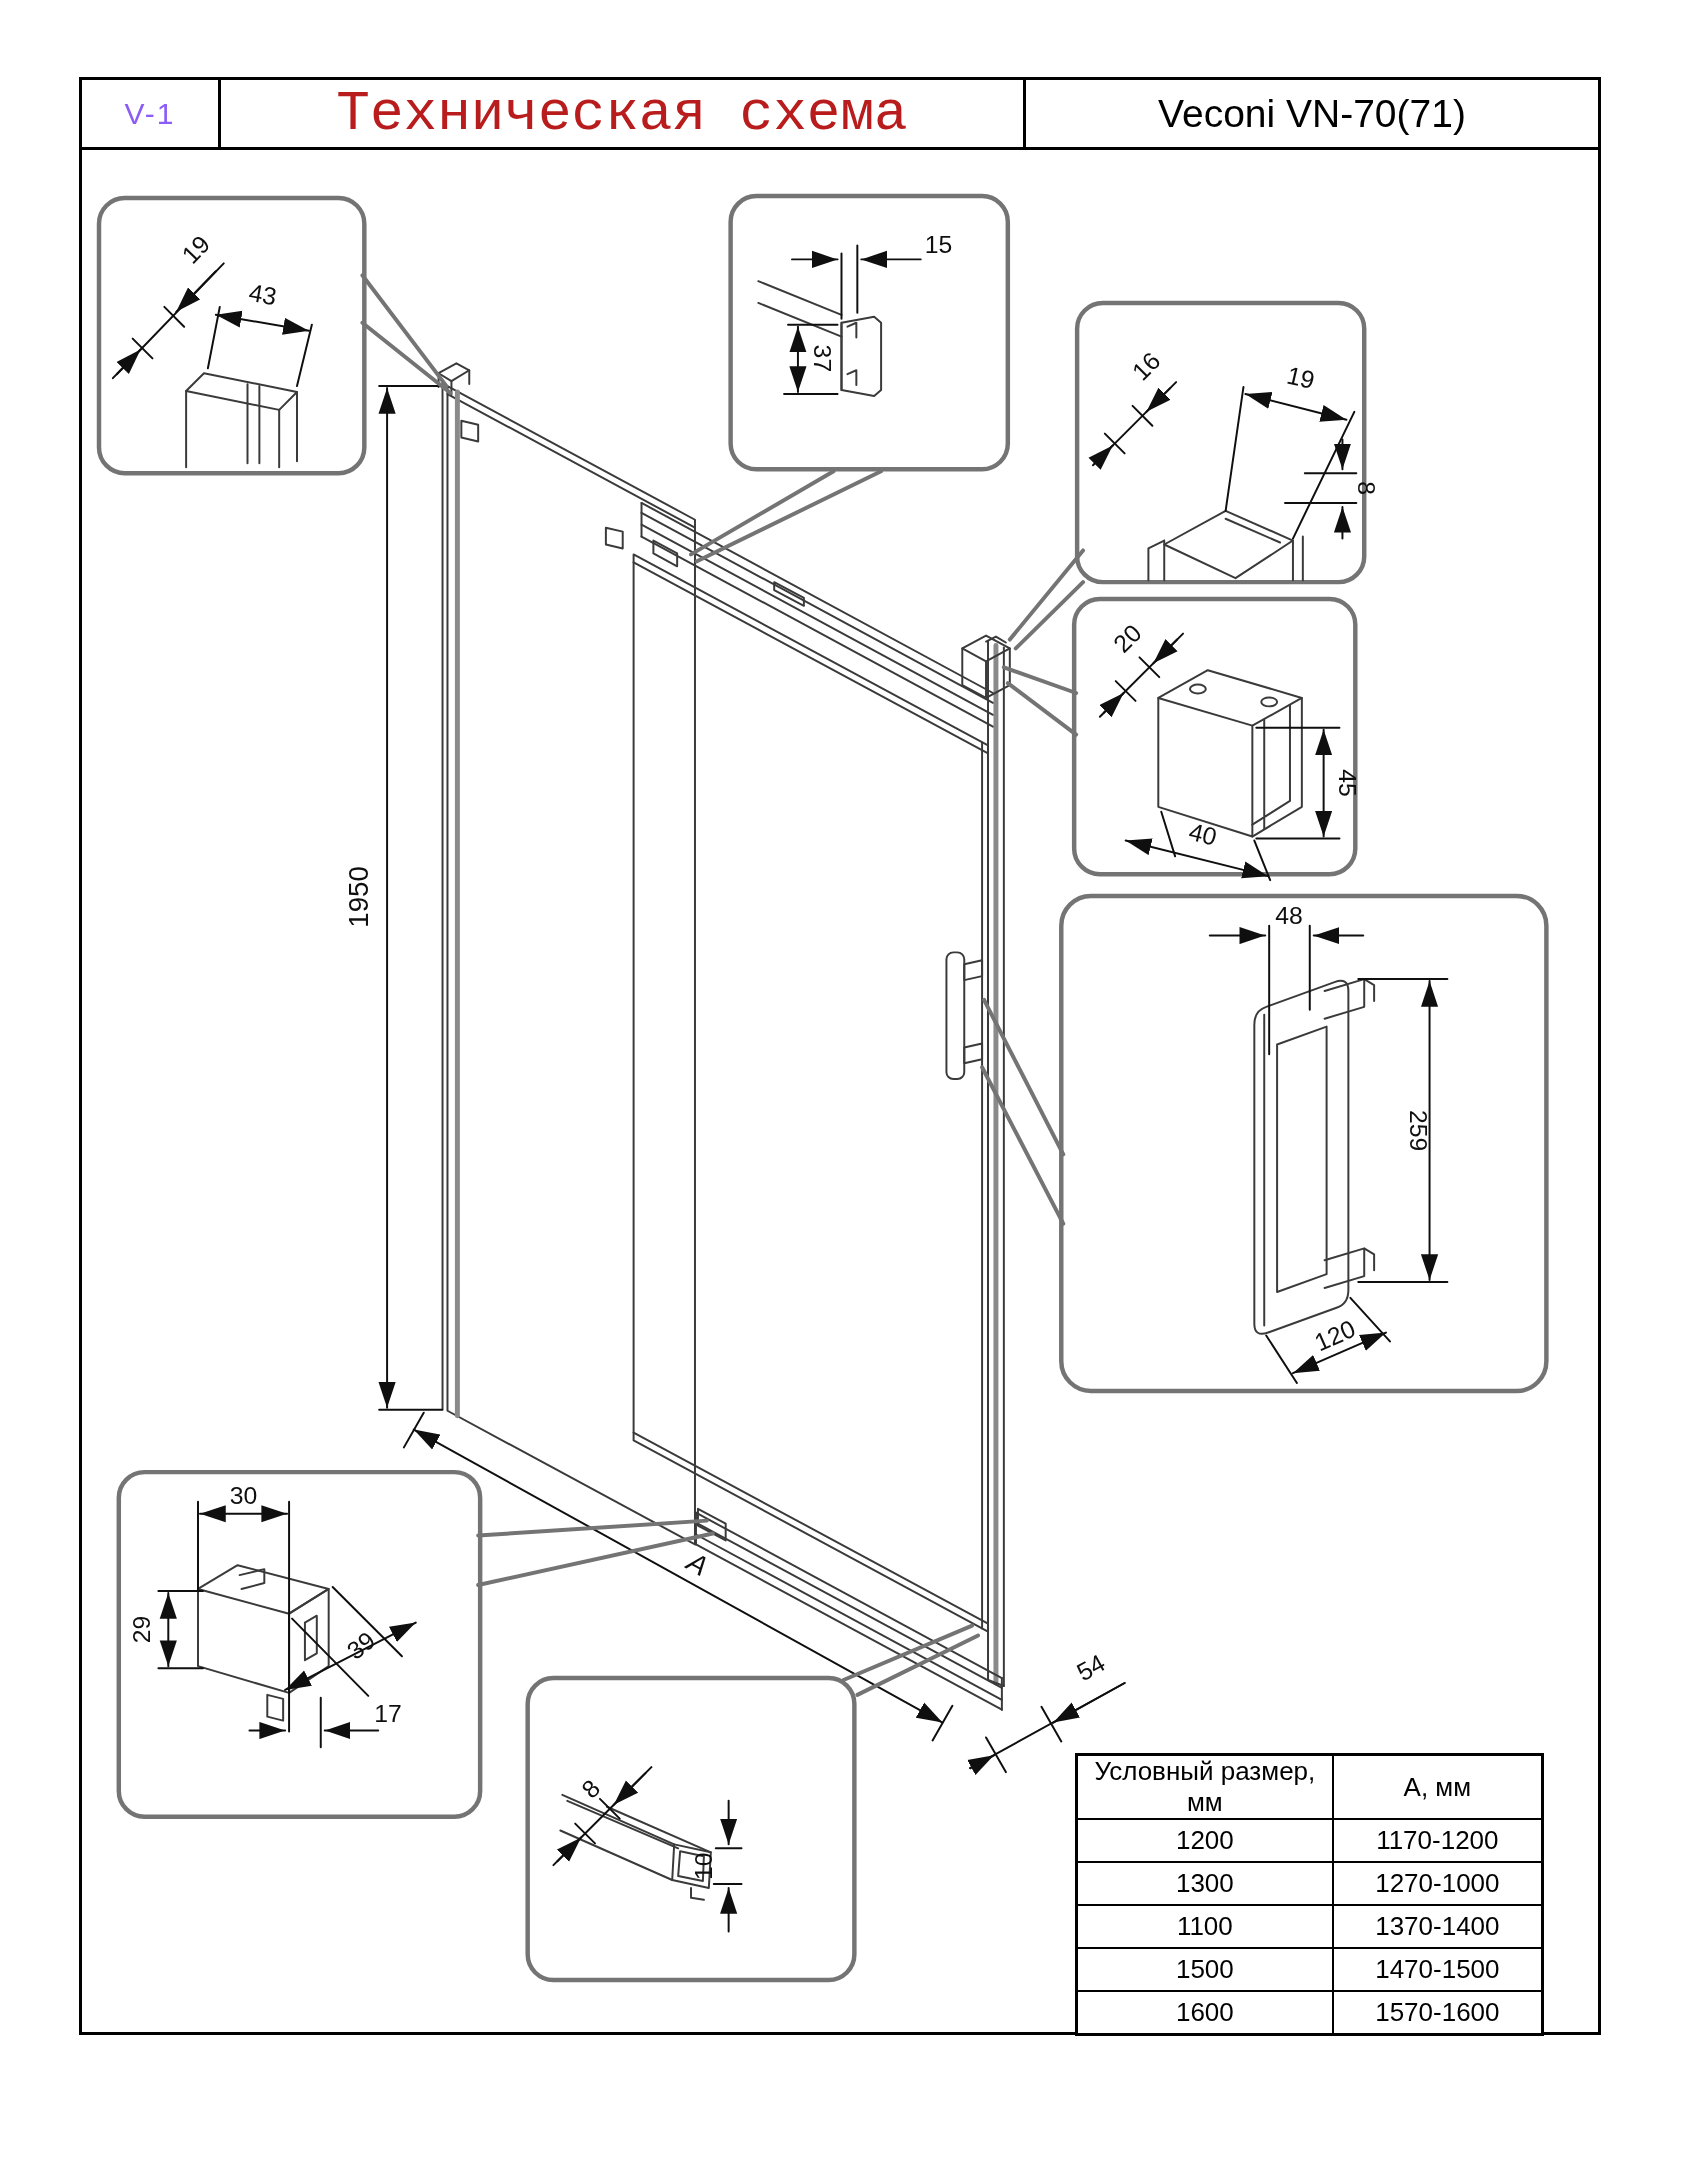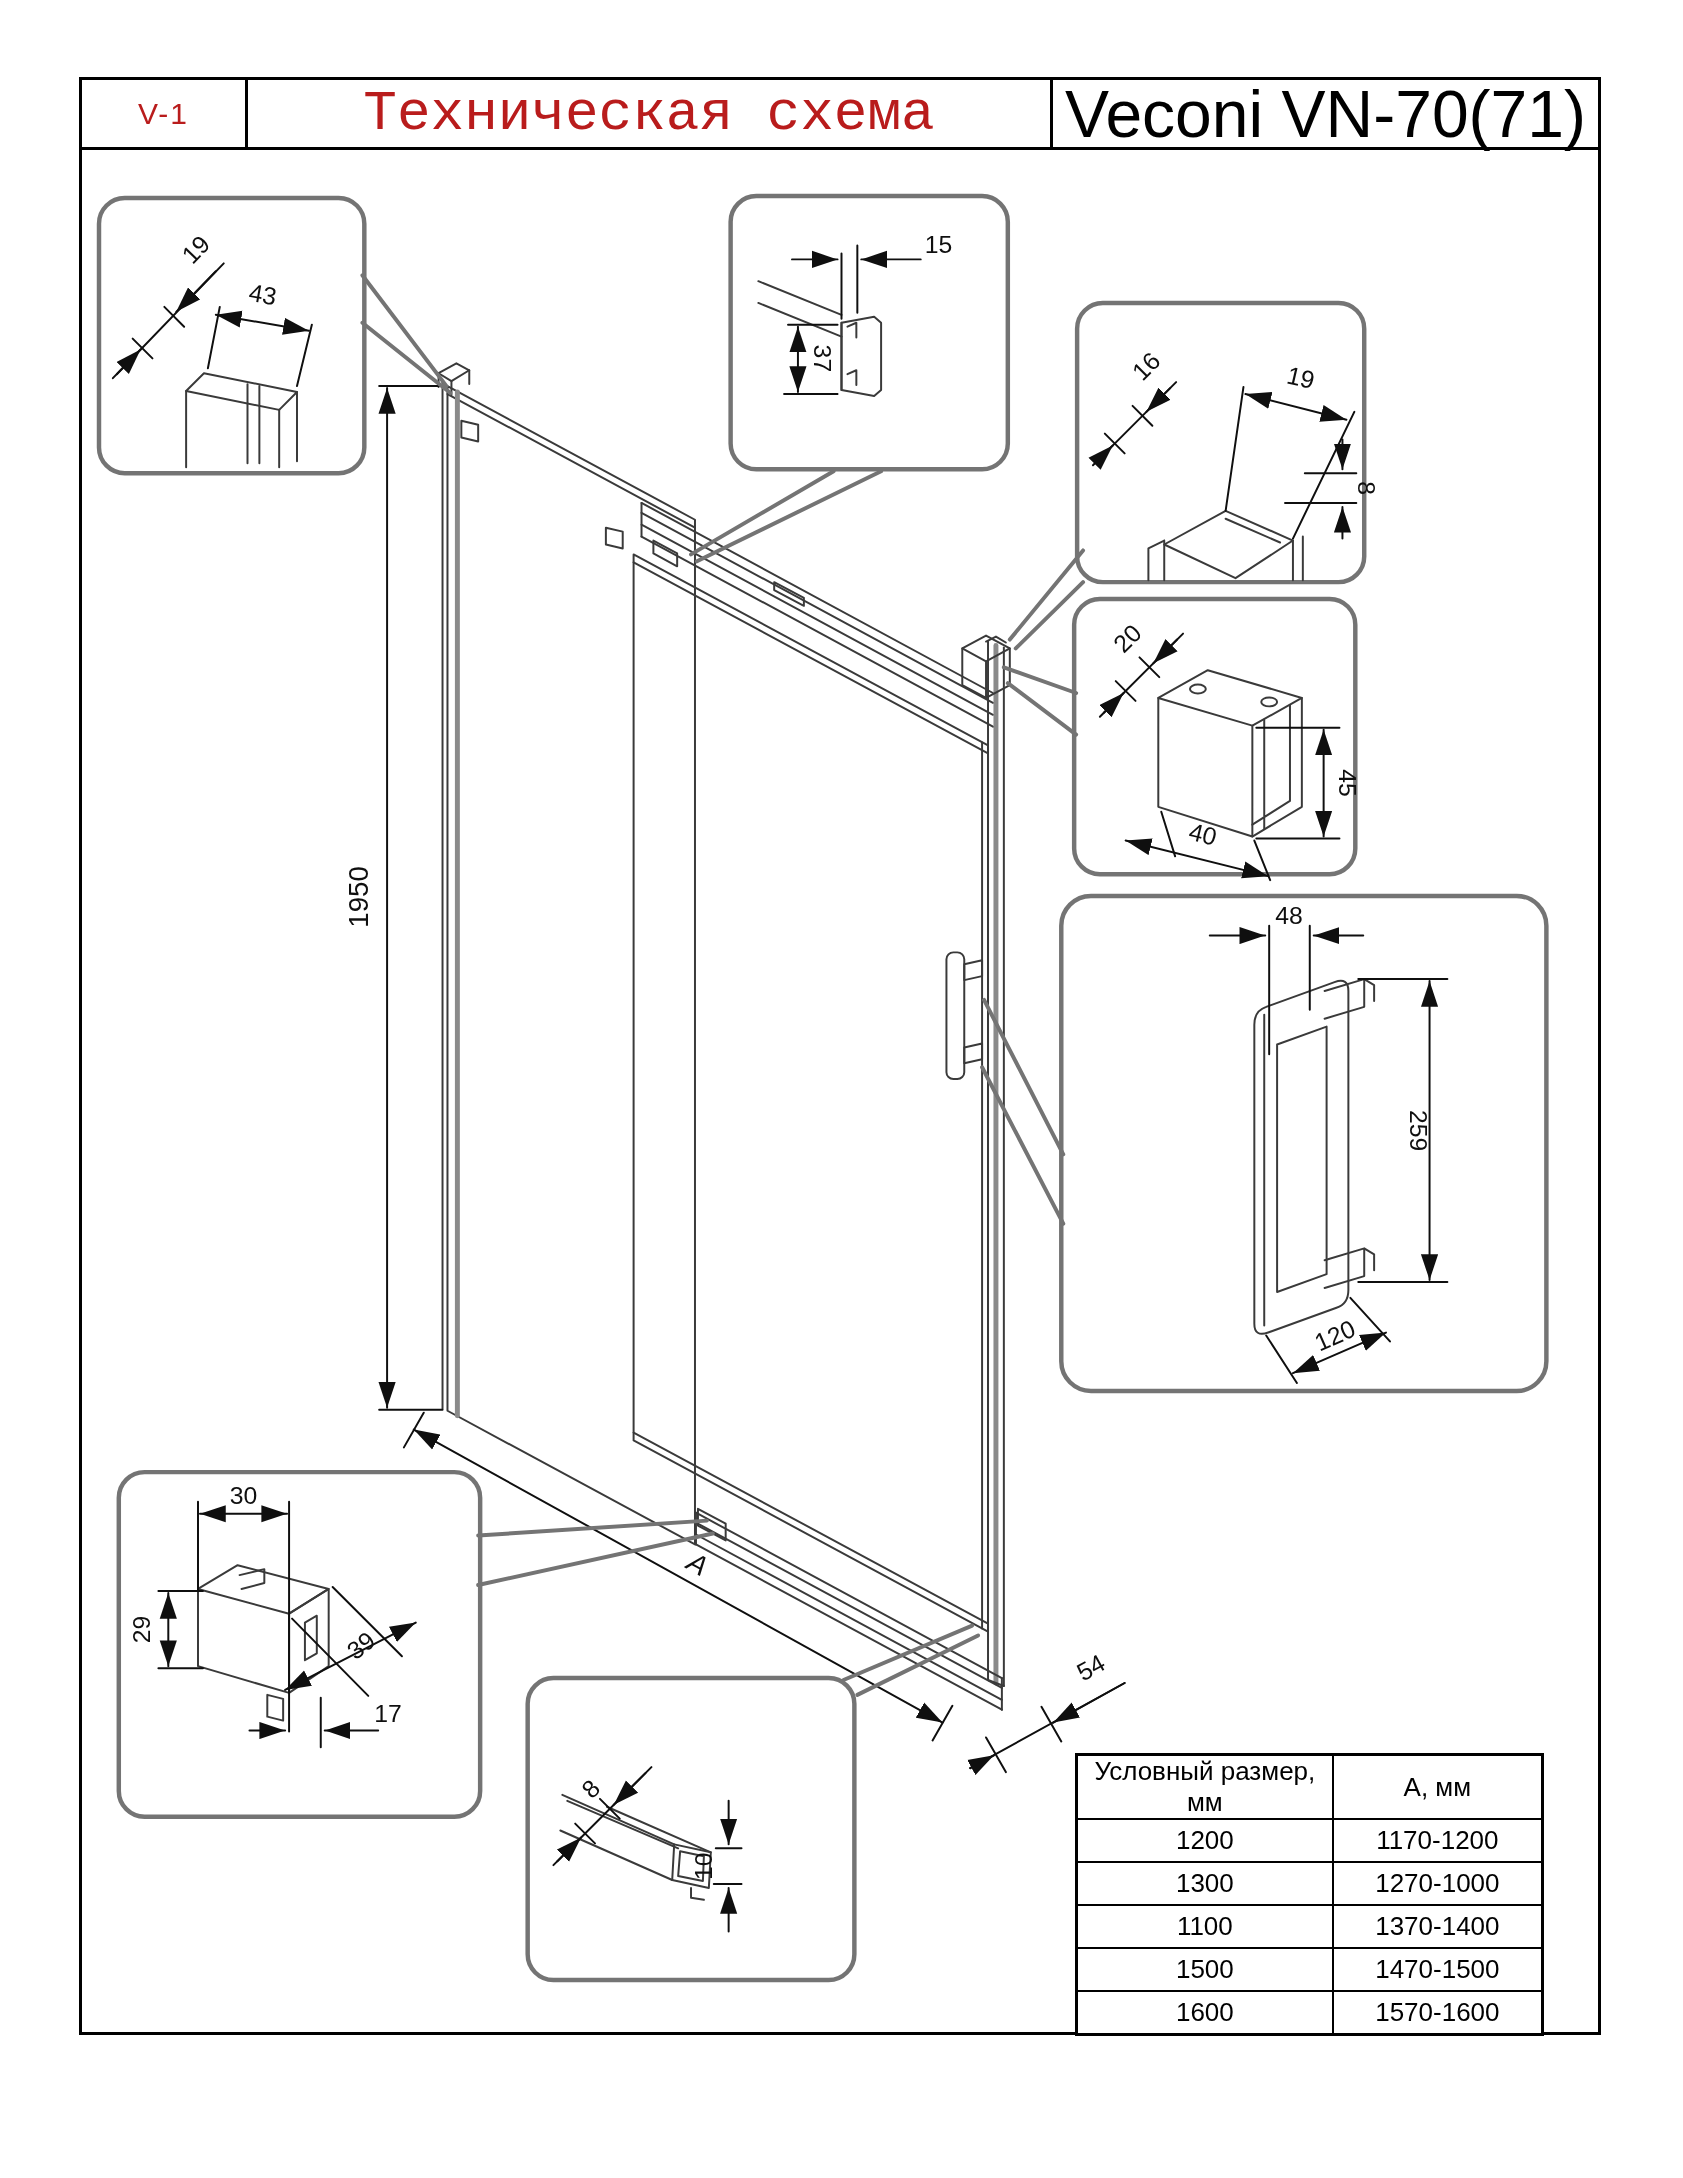--- a/index.html
+++ b/index.html
@@ -2,26 +2,26 @@
 <html><head>
 <meta charset="utf-8">
 <style>
   html,body{margin:0;padding:0;background:#ffffff;}
   .page{position:relative;width:1683px;height:2178px;background:#fff;overflow:hidden;
         font-family:"Liberation Sans", sans-serif;color:#111;}
   .frame{position:absolute;left:79px;top:77px;width:1522px;height:1958px;
          border:3px solid #000;box-sizing:border-box;}
   .hdr{position:absolute;left:79px;top:77px;width:1522px;height:73px;box-sizing:border-box;
        border:3px solid #000;display:flex;align-items:stretch;background:#fff;}
-  .hdr .c1{width:166px;display:flex;align-items:center;justify-content:center;
-           font-size:30px;color:#b91c1c;border-right:3px solid #000;box-sizing:border-box;letter-spacing:2px;}
+  .hdr .c1{width:139px;display:flex;align-items:center;justify-content:center;
+           font-size:30px;color:#8b5cf6;border-right:3px solid #000;box-sizing:border-box;letter-spacing:2px;}
   .hdr .c2{flex:0 0 805px;display:flex;align-items:center;justify-content:center;
            font-size:56px;color:#b91c1c;border-right:3px solid #000;box-sizing:border-box;font-family:Liberation Mono, monospace;}
   .hdr .c3{flex:1;display:flex;align-items:center;justify-content:center;
-           font-size:66px;color:#000;white-space:nowrap;}
+           font-size:39px;color:#000;white-space:nowrap;}
   svg.overlay{position:absolute;left:0;top:0;width:1683px;height:2178px;}
   .part{stroke:#3a3a3a;stroke-width:2;fill:none;stroke-linejoin:round;stroke-linecap:round;}
   .accent{stroke:#8a8a8a;stroke-width:5;fill:none;stroke-linecap:round;}
   .dim{stroke:#0f0f0f;stroke-width:2;fill:none;stroke-linecap:round;}
   .callout{stroke:#747474;stroke-width:4.5;fill:none;}
   .leader{stroke:#747474;stroke-width:4;fill:none;stroke-linecap:round;}
   .dimtxt{font-family:"Liberation Sans", sans-serif;font-size:25px;fill:#0f0f0f;}
   .dimtxt-lg{font-family:"Liberation Sans", sans-serif;font-size:28px;fill:#0f0f0f;}
   .sizes{position:absolute;left:1075px;top:1753px;width:469px;border-collapse:collapse;
          font-size:26px;color:#000;background:#fff;}

